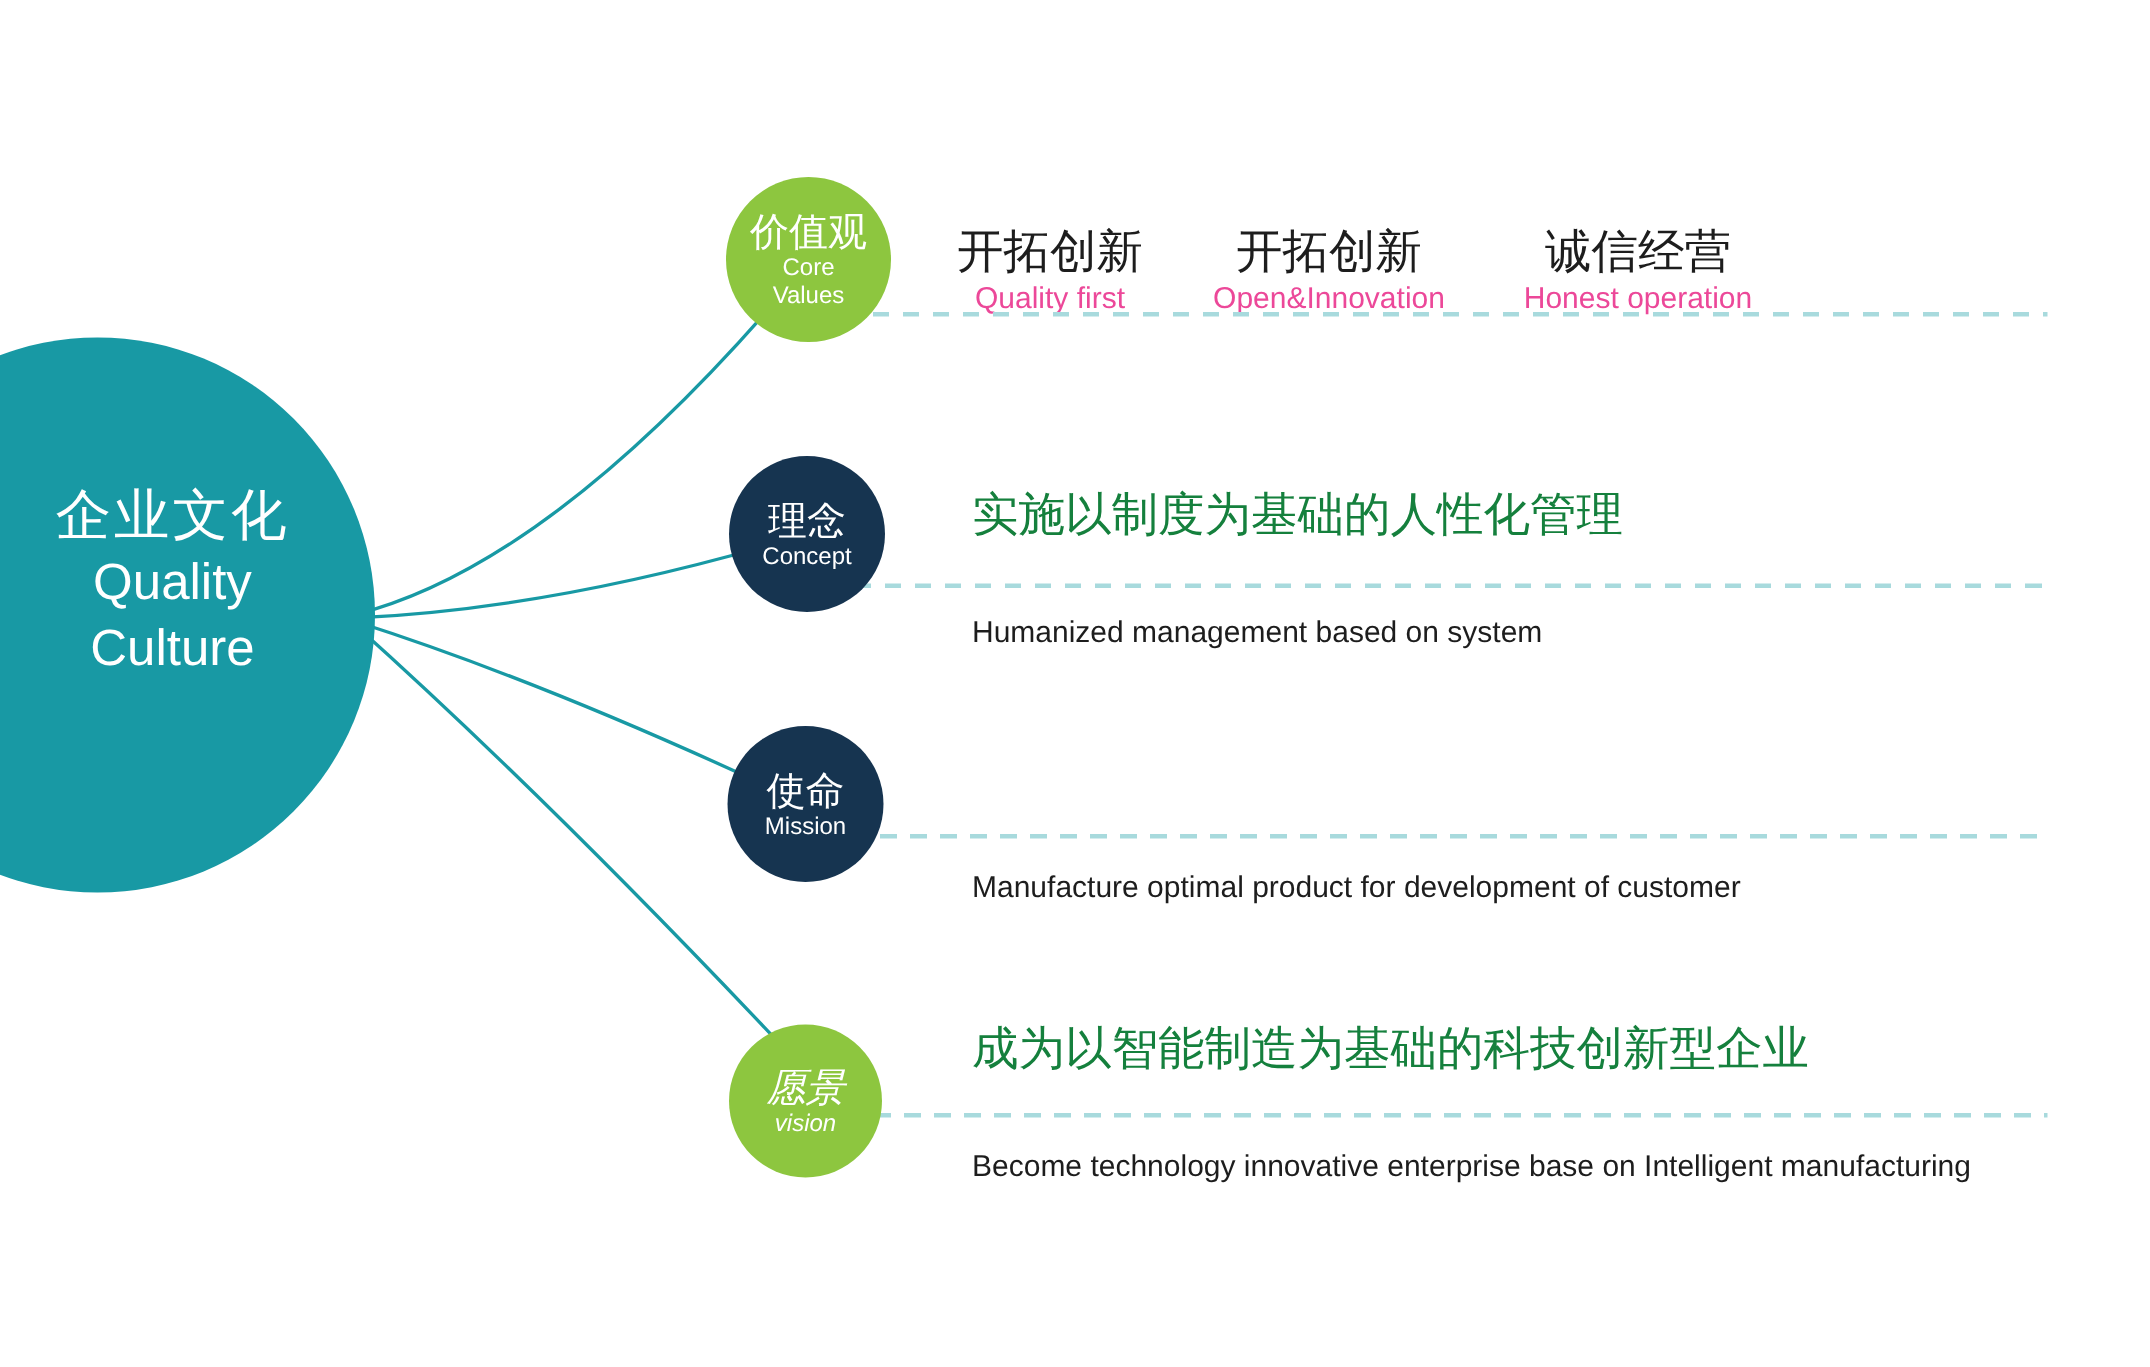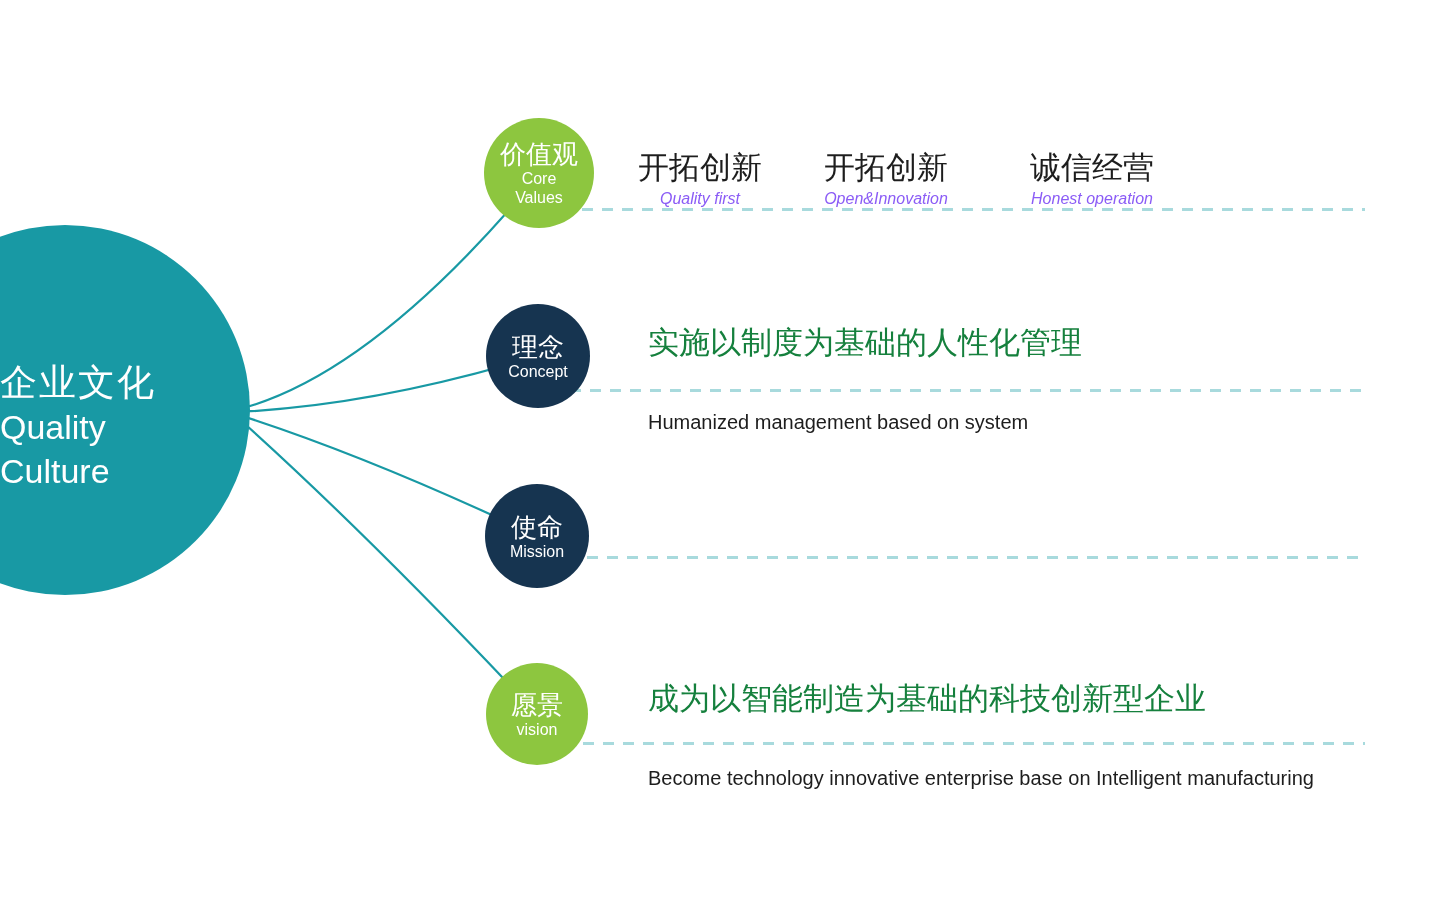--- a/index.html
+++ b/index.html
@@ -30,23 +30,23 @@
   .main-circle {
     position: absolute;
     left: -120px; top: 225px;
     width: 370px; height: 370px;
     border-radius: 50%;
     background: #1899a4;
     z-index: 2;
   }
   .main-title {
     position: absolute;
-    left: 0; top: 361px;
+    left: 0; top: 322px;
     width: 230px;
-    text-align: left;
+    text-align: center;
     color: #ffffff;
     z-index: 3;
   }
   .main-title .zh {
     font-size: 37px;
     line-height: 44px;
     letter-spacing: 2px;
   }
   .main-title .en {
     font-size: 34px;
@@ -64,42 +64,42 @@
     text-align: center;
     z-index: 3;
   }
   .node.green { background: #8dc63f; }
   .node.navy  { background: #163450; }
   .node .zh { font-size: 26px; line-height: 30px; }
   .node .en { font-size: 16px; line-height: 19px; }
   .node-values  { left: 484px; top: 118px; width: 110px; height: 110px; }
   .node-concept { left: 486px; top: 304px; width: 104px; height: 104px; }
   .node-mission { left: 485px; top: 484px; width: 104px; height: 104px; }
-  .node-vision  { left: 486px; top: 663px; width: 102px; height: 102px; }
+  .node-vision  { left: 486px; top: 683px; width: 102px; height: 102px; font-style: italic; }
   
   .item-zh {
     position: absolute;
     color: #15803d;
     font-size: 31px;
     line-height: 34px;
     white-space: nowrap;
     z-index: 2;
   }
   .item-en {
     position: absolute;
     color: #1d1d1d;
     font-size: 20px;
     line-height: 24px;
     white-space: nowrap;
     z-index: 2;
     margin-top: 44px;
   }
   .col { position: absolute; top: 150px; text-align: center; transform: translateX(-50%); z-index: 2; }
   .col .zh { color: #1d1d1d; font-size: 31px; line-height: 36px; white-space: nowrap; }
-  .col .en { color: #8b5cf6; font-size: 16px; line-height: 26px; white-space: nowrap; font-style: italic; }
+  .col .en { color: #ec4899; font-size: 20px; line-height: 26px; white-space: nowrap; }
   .col-1 { left: 700px; }
   .col-2 { left: 886px; }
   .col-3 { left: 1092px; }
   
   .dash {
     position: absolute;
     height: 3px;
     background: repeating-linear-gradient(to right, #a8dadd 0 11px, transparent 11px 20px);
     z-index: 2;
   }
@@ -159,19 +159,20 @@
   <div class="col col-3">
     <div class="zh">诚信经营</div>
     <div class="en">Honest operation</div>
   </div>
   <div class="dash dash-1"></div>
 
   <div class="item-zh" style="left:648px; top:326px;">实施以制度为基础的人性化管理</div>
   <div class="item-en" style="left:648px; top:366px;">Humanized management based on system</div>
   <div class="dash dash-2"></div>
 
+  <div class="item-en" style="left:648px; top:536px;">Manufacture optimal product for development of customer</div>
   <div class="dash dash-3"></div>
 
   <div class="item-zh" style="left:648px; top:682px;">成为以智能制造为基础的科技创新型企业</div>
   <div class="item-en" style="left:648px; top:722px;">Become technology innovative enterprise base on Intelligent manufacturing</div>
   <div class="dash dash-4"></div>
 
 </div>
 
 </body></html>

